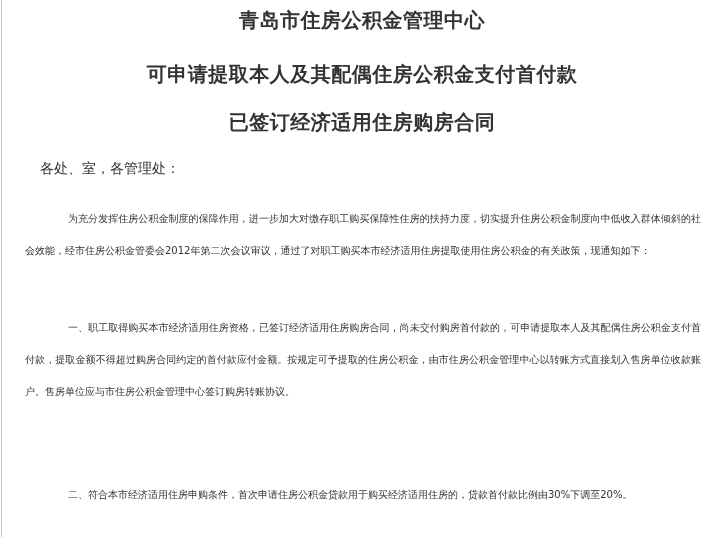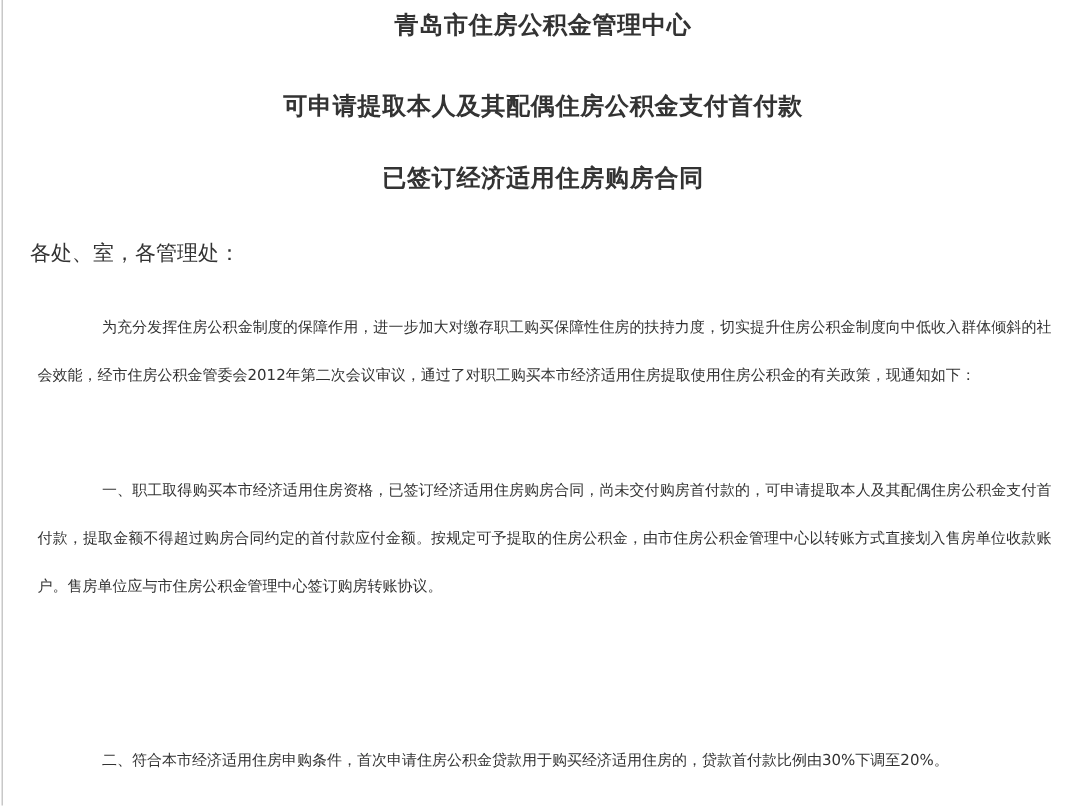--- a/index.html
+++ b/index.html
@@ -27,48 +27,48 @@
       position: absolute;
       left: 0;
       top: 0;
       width: 724px;
     }
     .title {
       position: absolute;
       left: 0;
       width: 724px;
       text-align: center;
-      font-size: 16px;
+      font-size: 20px;
       font-weight: bold;
       color: #333333;
       letter-spacing: 0.5px;
       white-space: nowrap;
     }
     .t1 { top: 7px; }
     .t2 { top: 61px; }
     .t3 { top: 109px; }
     .salutation {
       position: absolute;
-      left: 20px;
+      left: 40px;
       top: 160px;
       font-size: 14px;
       white-space: nowrap;
     }
     .para {
       position: absolute;
       left: 25px;
       width: 676px;
       font-size: 10px;
       line-height: 32px;
       text-indent: 43px;
       text-align: justify;
     }
     .p1 { top: 203px; }
     .p2 { top: 312px; }
-    .p3 { top: 492px; }
+    .p3 { top: 479px; }
   </style>
 </head>
 <body>
 
 <div class="left-border"></div>
 
 <div class="doc">
   <div class="title t1">青岛市住房公积金管理中心</div>
   <div class="title t2">可申请提取本人及其配偶住房公积金支付首付款</div>
   <div class="title t3">已签订经济适用住房购房合同</div>

